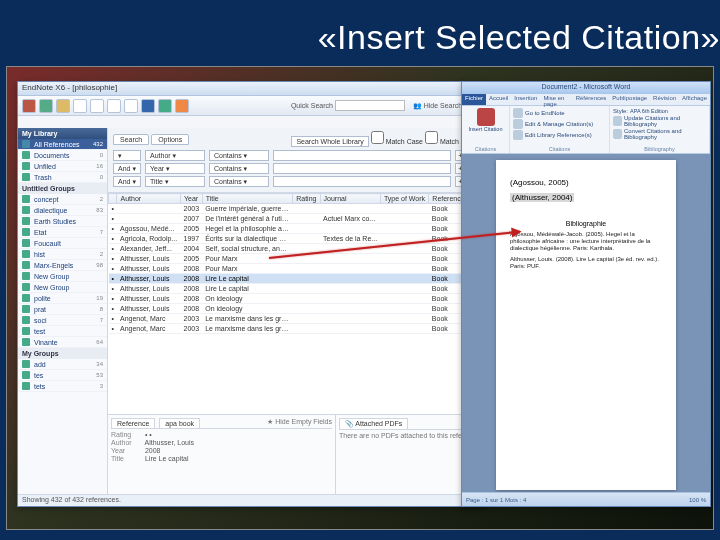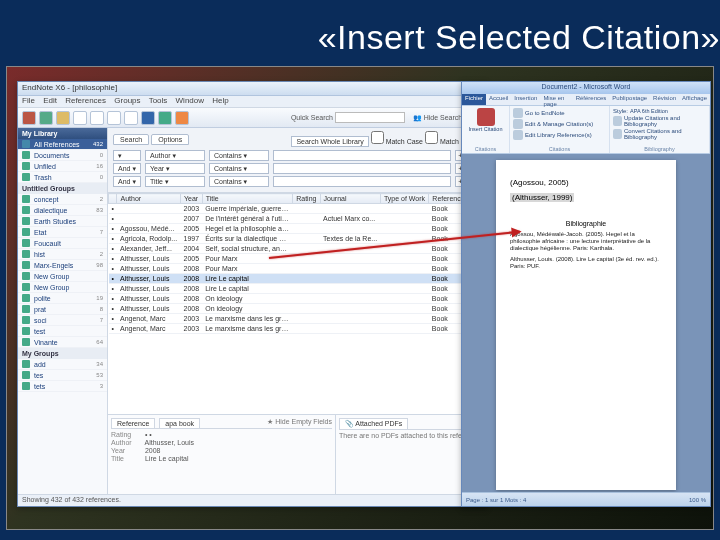--- a/index.html
+++ b/index.html
@@ -78,29 +78,20 @@
 </head>
 <body>
 
 <div class="title">«Insert Selected Citation»</div>
 
 <div class="canvas">
   <div class="bgphoto"></div>
 
   <div class="enw">
     <div class="titlebar">EndNote X6 - [philosophie]</div>
-    <div class="menubar">
-      <span>File</span>
-      <span>Edit</span>
-      <span>References</span>
-      <span>Groups</span>
-      <span>Tools</span>
-      <span>Window</span>
-      <span>Help</span>
-    </div>
     <div class="toolbar">
       <div class="ticon" style="background:#b54"></div>
       <div class="ticon" style="background:#5a8"></div>
       <div class="ticon" style="background:#db6"></div>
       <div class="ticon"></div>
       <div class="ticon"></div>
       <div class="ticon"></div>
       <div class="ticon"></div>
       <div class="ticon" style="background:#36a"></div>
       <div class="ticon" style="background:#4a8"></div>
@@ -472,21 +463,21 @@
         <div class="btn">
             <span class="ic"></span>
             <span>Convert Citations and Bibliography</span>
           </div>
         <div class="gl">Bibliography</div>
       </div>
     </div>
     <div class="page">
       <div class="sheet">
         <div class="cite">(Agossou, 2005)</div>
-        <div class="cite" style="background:#d8d8d8;display:inline-block;padding:0 2px">(Althusser, 1999)</div>
+        <div class="cite" style="background:#d8d8d8;display:inline-block;padding:0 2px">(Althusser, 2004)</div>
         <div class="bibhead">Bibliographie</div>
         <div class="bibentry">Agossou, Médéwalé-Jacob. (2005). Hegel et la philosophie africaine : une lecture interprétative de la dialectique hégélienne. Paris: Karthala.</div>
         <div class="bibentry" style="margin-top:3px">Althusser, Louis. (2008). Lire Le capital (3e éd. rev. ed.). Paris: PUF.</div>
 
       </div>
     </div>
     <div class="statusw">
       <span>Page : 1 sur 1   Mots : 4</span>
       <span>100 %</span>
     </div>

